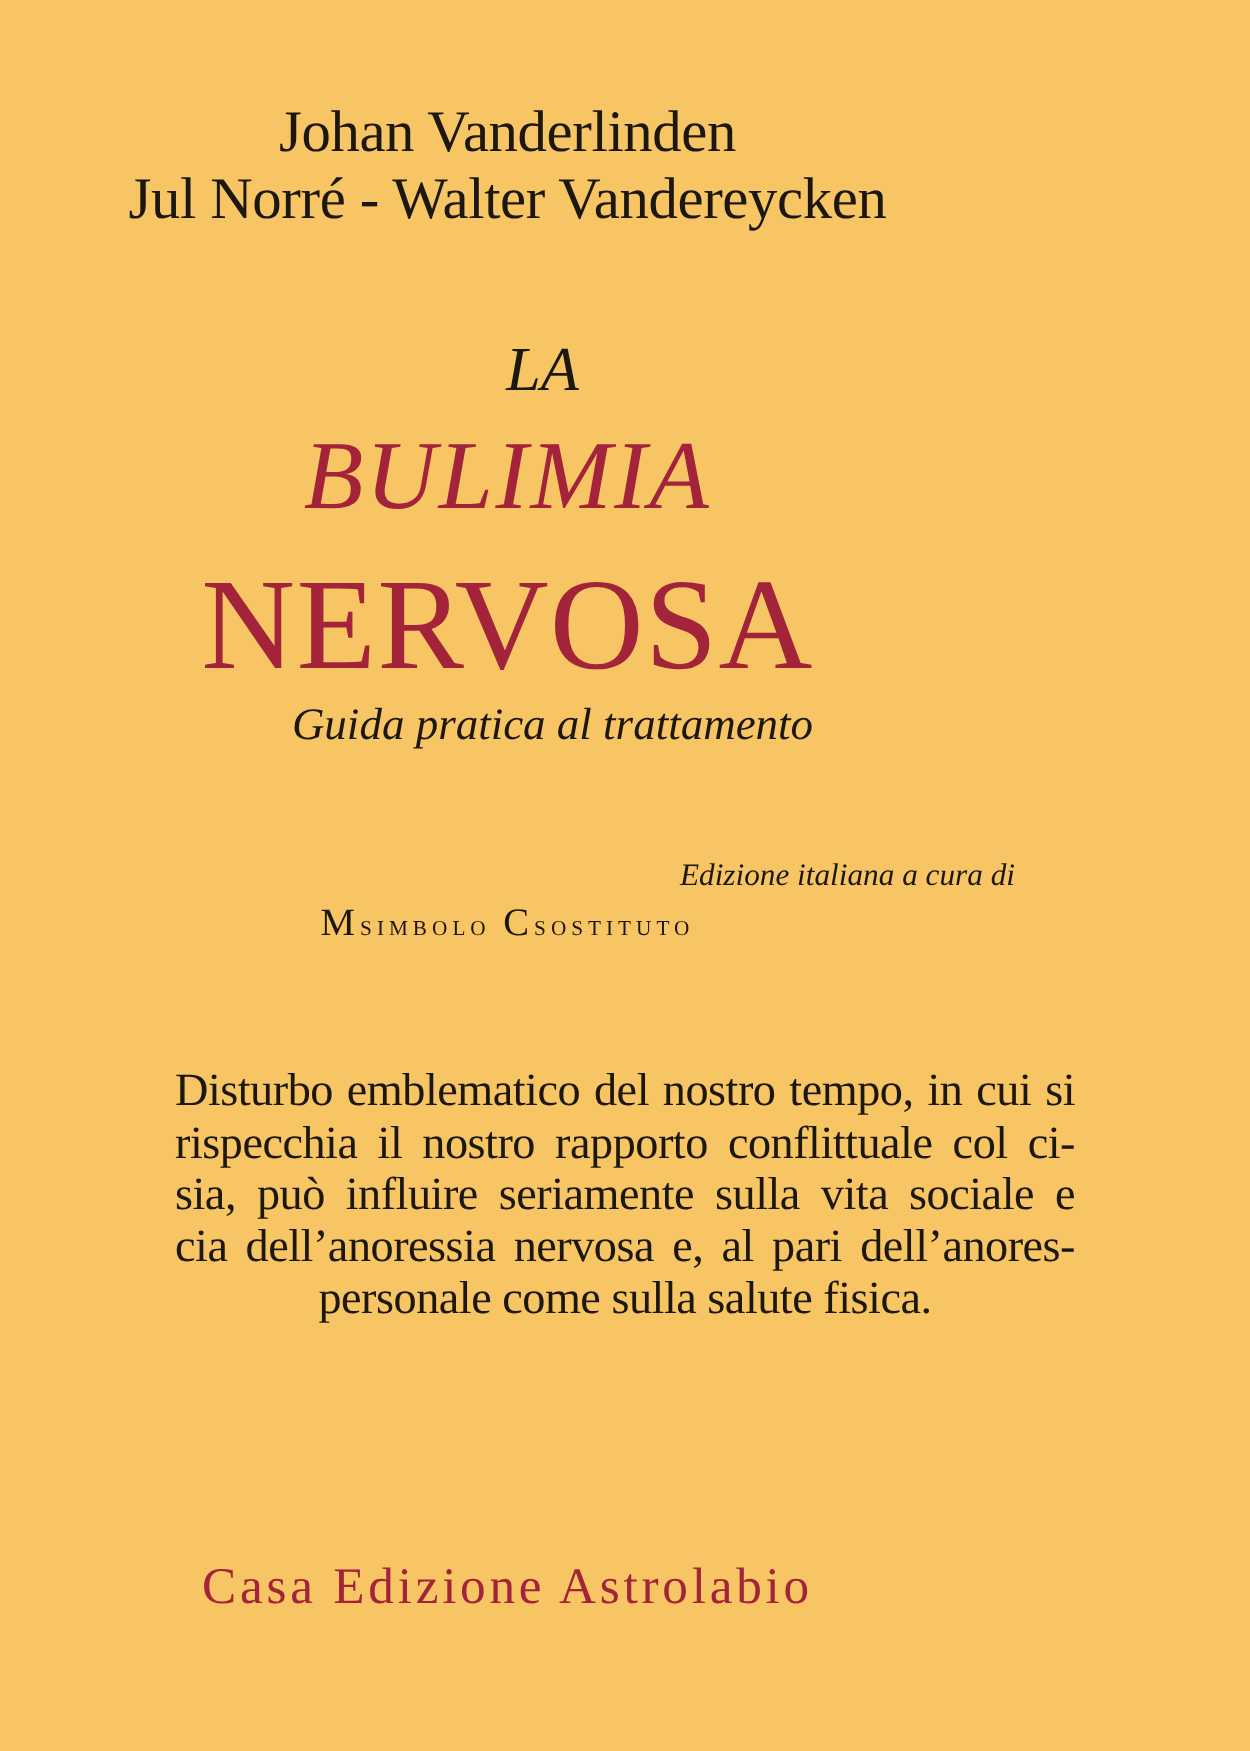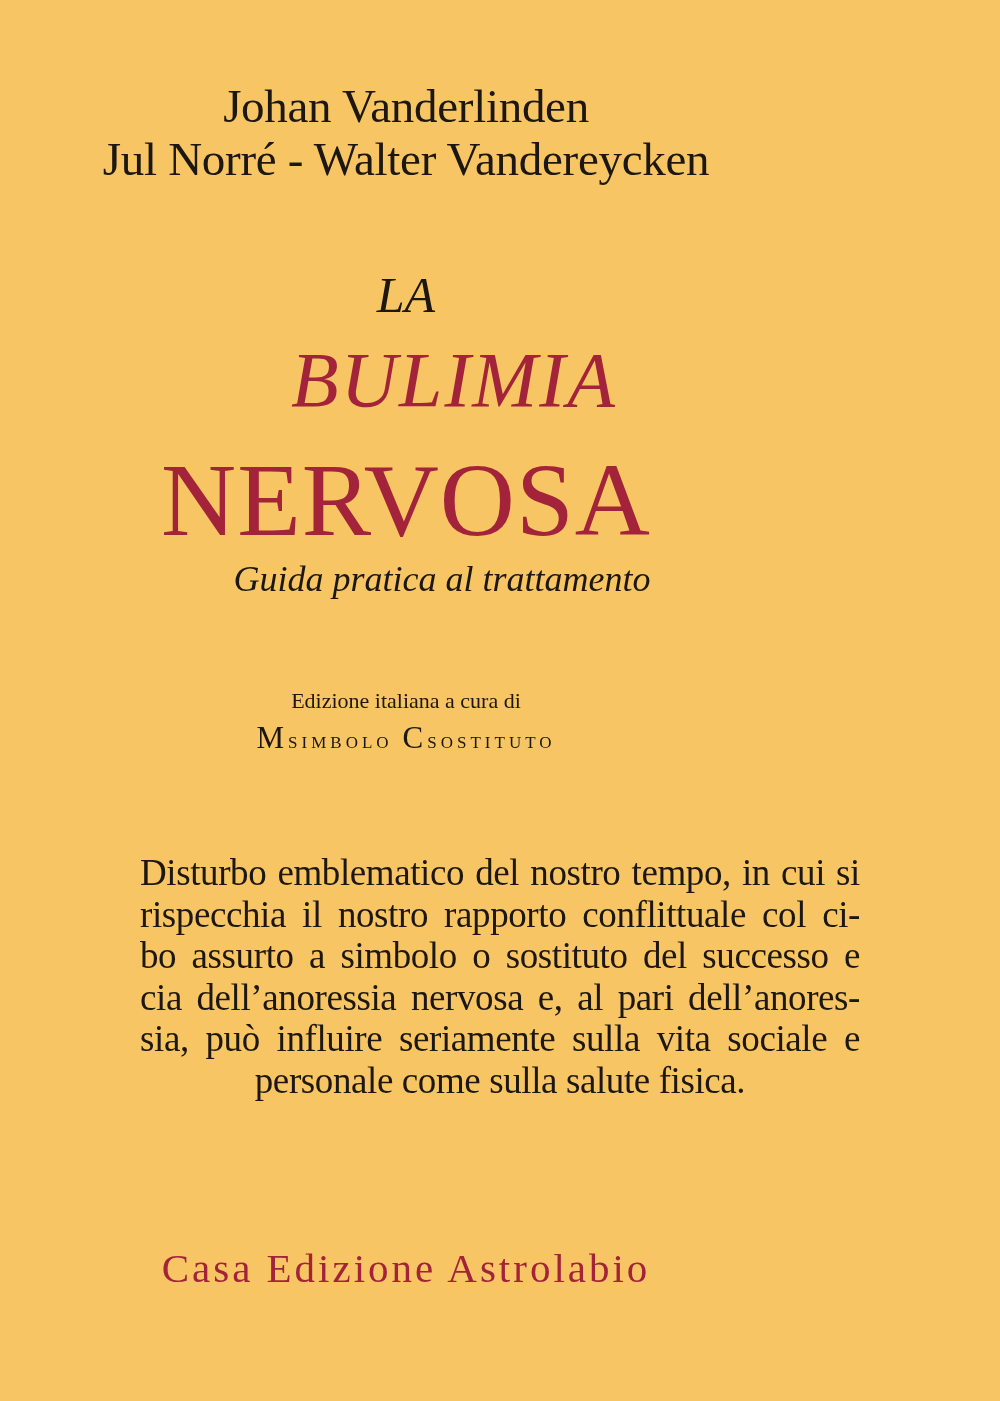--- a/index.html
+++ b/index.html
@@ -6,25 +6,25 @@
   body {
     width: 1000px; height: 1401px;
     background: #f7c563;
     position: relative;
     overflow: hidden;
     font-family: "Liberation Serif", "DejaVu Serif", serif;
     color: #1c1710;
   }
   .abs { position: absolute; left: 0; width: 812px; text-align: center; white-space: nowrap; }
   .authors { top: 80px; font-size: 47px; line-height: 53px; letter-spacing: -0.3px; }
-  .la { top: 265px; font-size: 50px; font-style: italic; line-height: 60px; }
-  .bulimia { top: 335px; font-size: 78px; font-style: italic; color: #a3243a; letter-spacing: 2px; line-height: 90px; margin-left: 48px; }
+  .la { top: 265px; font-size: 50px; font-style: italic; line-height: 60px; margin-left: 28px; }
+  .bulimia { top: 335px; font-size: 78px; font-style: italic; color: #a3243a; letter-spacing: 2px; line-height: 90px; }
   .nervosa { top: 440px; font-size: 104px; color: #a3243a; letter-spacing: 1px; line-height: 120px; }
   .subtitle { top: 554px; font-size: 36px; font-style: italic; line-height: 50px; padding-left: 36px; }
-  .edition { top: 684px; font-size: 22px; line-height: 34px; }
+  .edition { top: 684px; font-size: 25px; font-style: italic; line-height: 34px; text-align: right; }
   .editor { top: 720px; font-size: 24px; font-variant: small-caps; letter-spacing: 4px; line-height: 36px; }
   .editor .big { font-size: 31px; }
   .blurb {
     position: absolute; top: 852px; left: 140px; width: 720px;
     font-size: 37px; line-height: 41.5px; text-align: justify;
     letter-spacing: -0.4px;
   }
   .blurb .line { display: block; text-align: justify; text-align-last: justify; white-space: nowrap; }
   .blurb .line.last { text-align: left; text-align-last: center; }
   .publisher { top: 1240px; font-size: 41px; color: #a3243a; letter-spacing: 3px; line-height: 56px; }
@@ -42,19 +42,18 @@
 <div class="abs nervosa">NERVOSA</div>
 
 <div class="abs subtitle">Guida pratica al trattamento</div>
 
 <div class="abs edition">Edizione italiana a cura di</div>
 <div class="abs editor"><span class="big">M</span><span>simbolo</span> <span class="big">C</span><span>sostituto</span></div>
 
 <div class="blurb">
   <span class="line">Disturbo emblematico del nostro tempo, in cui si</span>
   <span class="line">rispecchia il nostro rapporto conflittuale col ci-</span>
-  <span class="line">bo assurto a simbolo o sostituto del successo e</span>
+  <span class="line">sia, può influire seriamente sulla vita sociale e</span>
   <span class="line">cia dell’anoressia nervosa e, al pari dell’anores-</span>
-  <span class="line">sia, può influire seriamente sulla vita sociale e</span>
   <span class="line last">personale come sulla salute fisica.</span>
 </div>
 
 <div class="abs publisher">Casa Edizione Astrolabio</div>
 
 </body></html>

